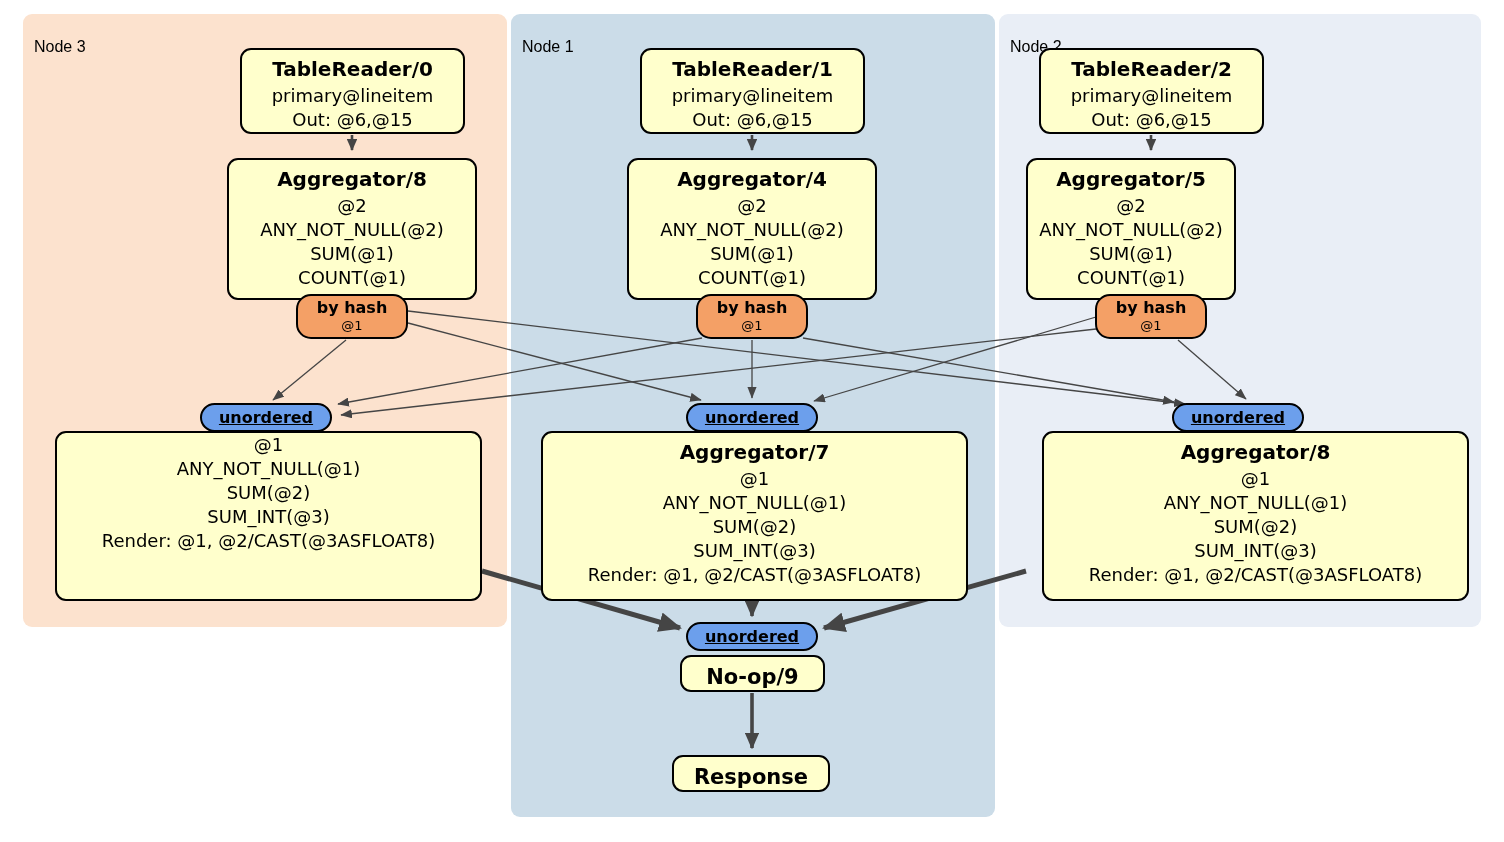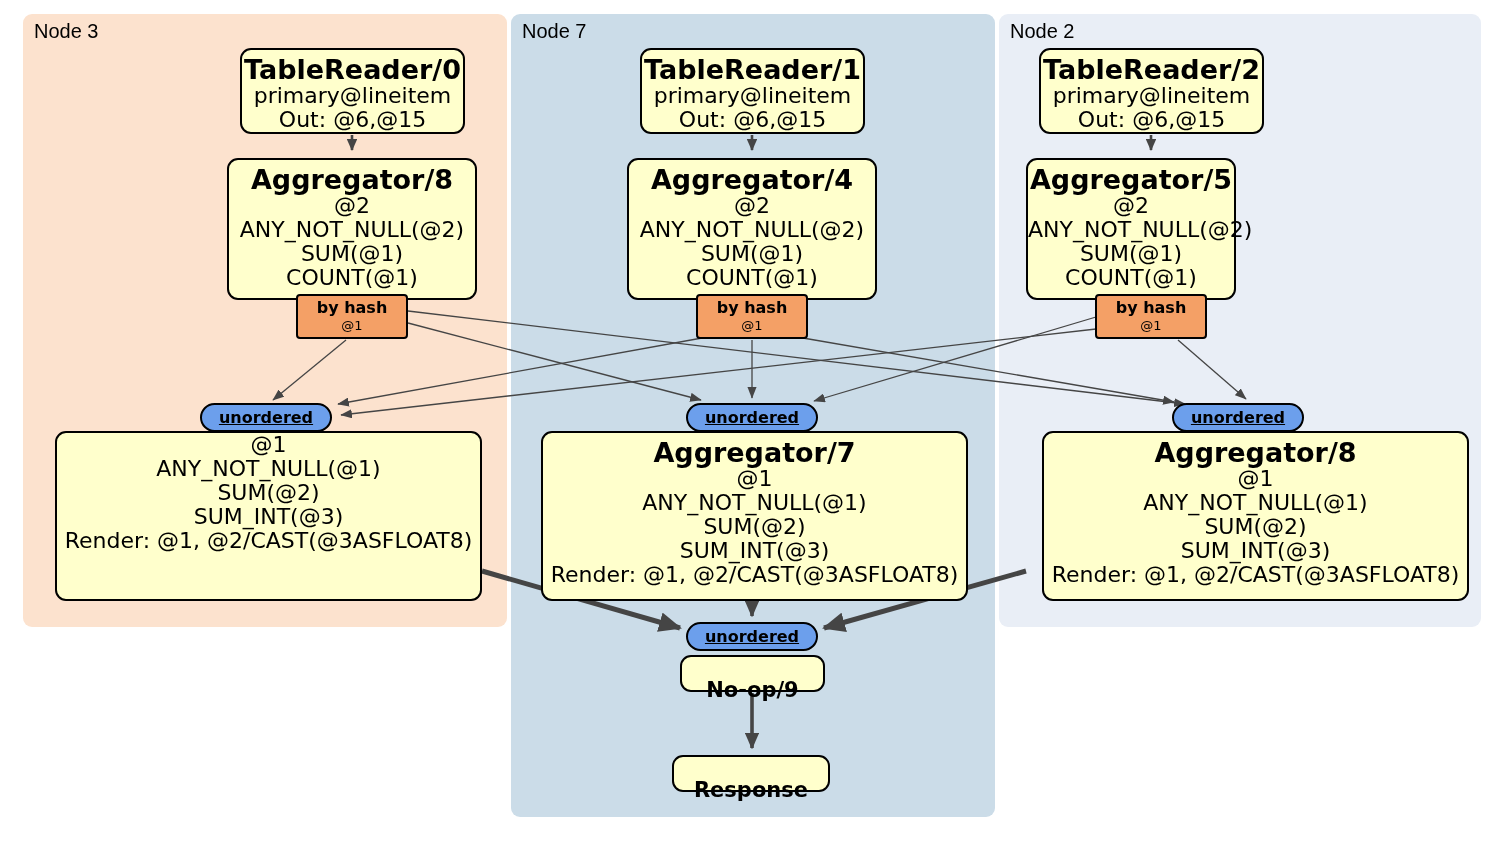--- a/index.html
+++ b/index.html
@@ -5,47 +5,47 @@
   html,body{margin:0;padding:0;background:#fff;}
   #stage{
     position:relative;width:1504px;height:842px;background:#fff;overflow:hidden;
     font-family:"DejaVu Sans",sans-serif;color:#000;
   }
   .region{position:absolute;border-radius:9px;}
   #region-node3{left:23px;top:14px;width:484px;height:613px;background:var(--region-node3);}
   #region-node1{left:511px;top:14px;width:484px;height:803px;background:var(--region-node1);}
   #region-node2{left:999px;top:14px;width:482px;height:613px;background:var(--region-node2);}
   .region-label{
-    position:absolute;left:11px;top:6px;font-family:"Liberation Sans",sans-serif;
-    font-size:20px;color:#000;
+    position:absolute;left:11px;top:24px;font-family:"Liberation Sans",sans-serif;
+    font-size:16px;color:#000;
   }
   svg.edges{position:absolute;left:0;top:0;z-index:2;}
   .edge{stroke:var(--edge);fill:none;}
   .edge.thin{stroke-width:1.3px;}
   .edge.mid{stroke-width:2.6px;}
   .edge.thick{stroke-width:5px;}
   .edge.vert{stroke-width:3.6px;}
   .pbox{
     position:absolute;z-index:3;box-sizing:border-box;background:var(--box-fill);
     border:2px solid var(--border);border-radius:11px;text-align:center;
   }
-  .pbox .title{font-weight:bold;font-size:27px;line-height:29px;padding-top:5px;}
-  .pbox .line{font-size:22px;line-height:24px;white-space:nowrap;}
+  .pbox .title{font-weight:bold;font-size:20px;line-height:29px;padding-top:5px;}
+  .pbox .line{font-size:18px;line-height:24px;white-space:nowrap;}
   .router{
     position:absolute;z-index:4;box-sizing:border-box;background:var(--router-fill);
-    border:2px solid var(--border);border-radius:4px;text-align:center;
+    border:2px solid var(--border);border-radius:15px;text-align:center;
   }
   .router .rlabel{font-weight:bold;font-size:16px;line-height:20px;padding-top:2px;}
   .router .rdetail{font-size:13px;line-height:16px;}
   .sync{
     position:absolute;z-index:4;box-sizing:border-box;background:var(--sync-fill);
     border:2px solid var(--border);border-radius:15px;text-align:center;
     font-weight:bold;font-size:16px;line-height:25px;text-decoration:underline;
   }
-  .small-title .title{font-size:21px;line-height:32px;padding-top:17px;}
+  .small-title .title{font-size:21px;line-height:32px;padding-top:4px;}
   
   #tr0{left:240px;top:48px;width:225px;height:86px;}
   #tr1{left:640px;top:48px;width:225px;height:86px;text-align:center;}
   #tr2{left:1039px;top:48px;width:225px;height:86px;}
   #agg3{left:227px;top:158px;width:250px;height:142px;}
   #agg4{left:627px;top:158px;width:250px;height:142px;}
   #agg5{left:1026px;top:158px;width:210px;height:142px;}
   #rt0{left:296px;top:294px;width:112px;height:45px;}
   #rt1{left:696px;top:294px;width:112px;height:45px;}
   #rt2{left:1095px;top:294px;width:112px;height:45px;}
@@ -61,21 +61,21 @@
 </style>
 </head>
 <body>
 
 <div id="stage">
 
   <div class="region" id="region-node3">
     <div class="region-label">Node 3</div>
   </div>
   <div class="region" id="region-node1">
-    <div class="region-label">Node 7</div>
+    <div class="region-label">Node 1</div>
   </div>
   <div class="region" id="region-node2">
     <div class="region-label">Node 2</div>
   </div>
 
   <svg class="edges" width="1504" height="842">
     <defs>
       <marker id="ah-thin" markerUnits="strokeWidth" markerWidth="9" markerHeight="7" refX="8.4" refY="3.5" orient="auto">
         <path d="M0,0 L9,3.5 L0,7 z" fill="#454545"></path>
       </marker>

